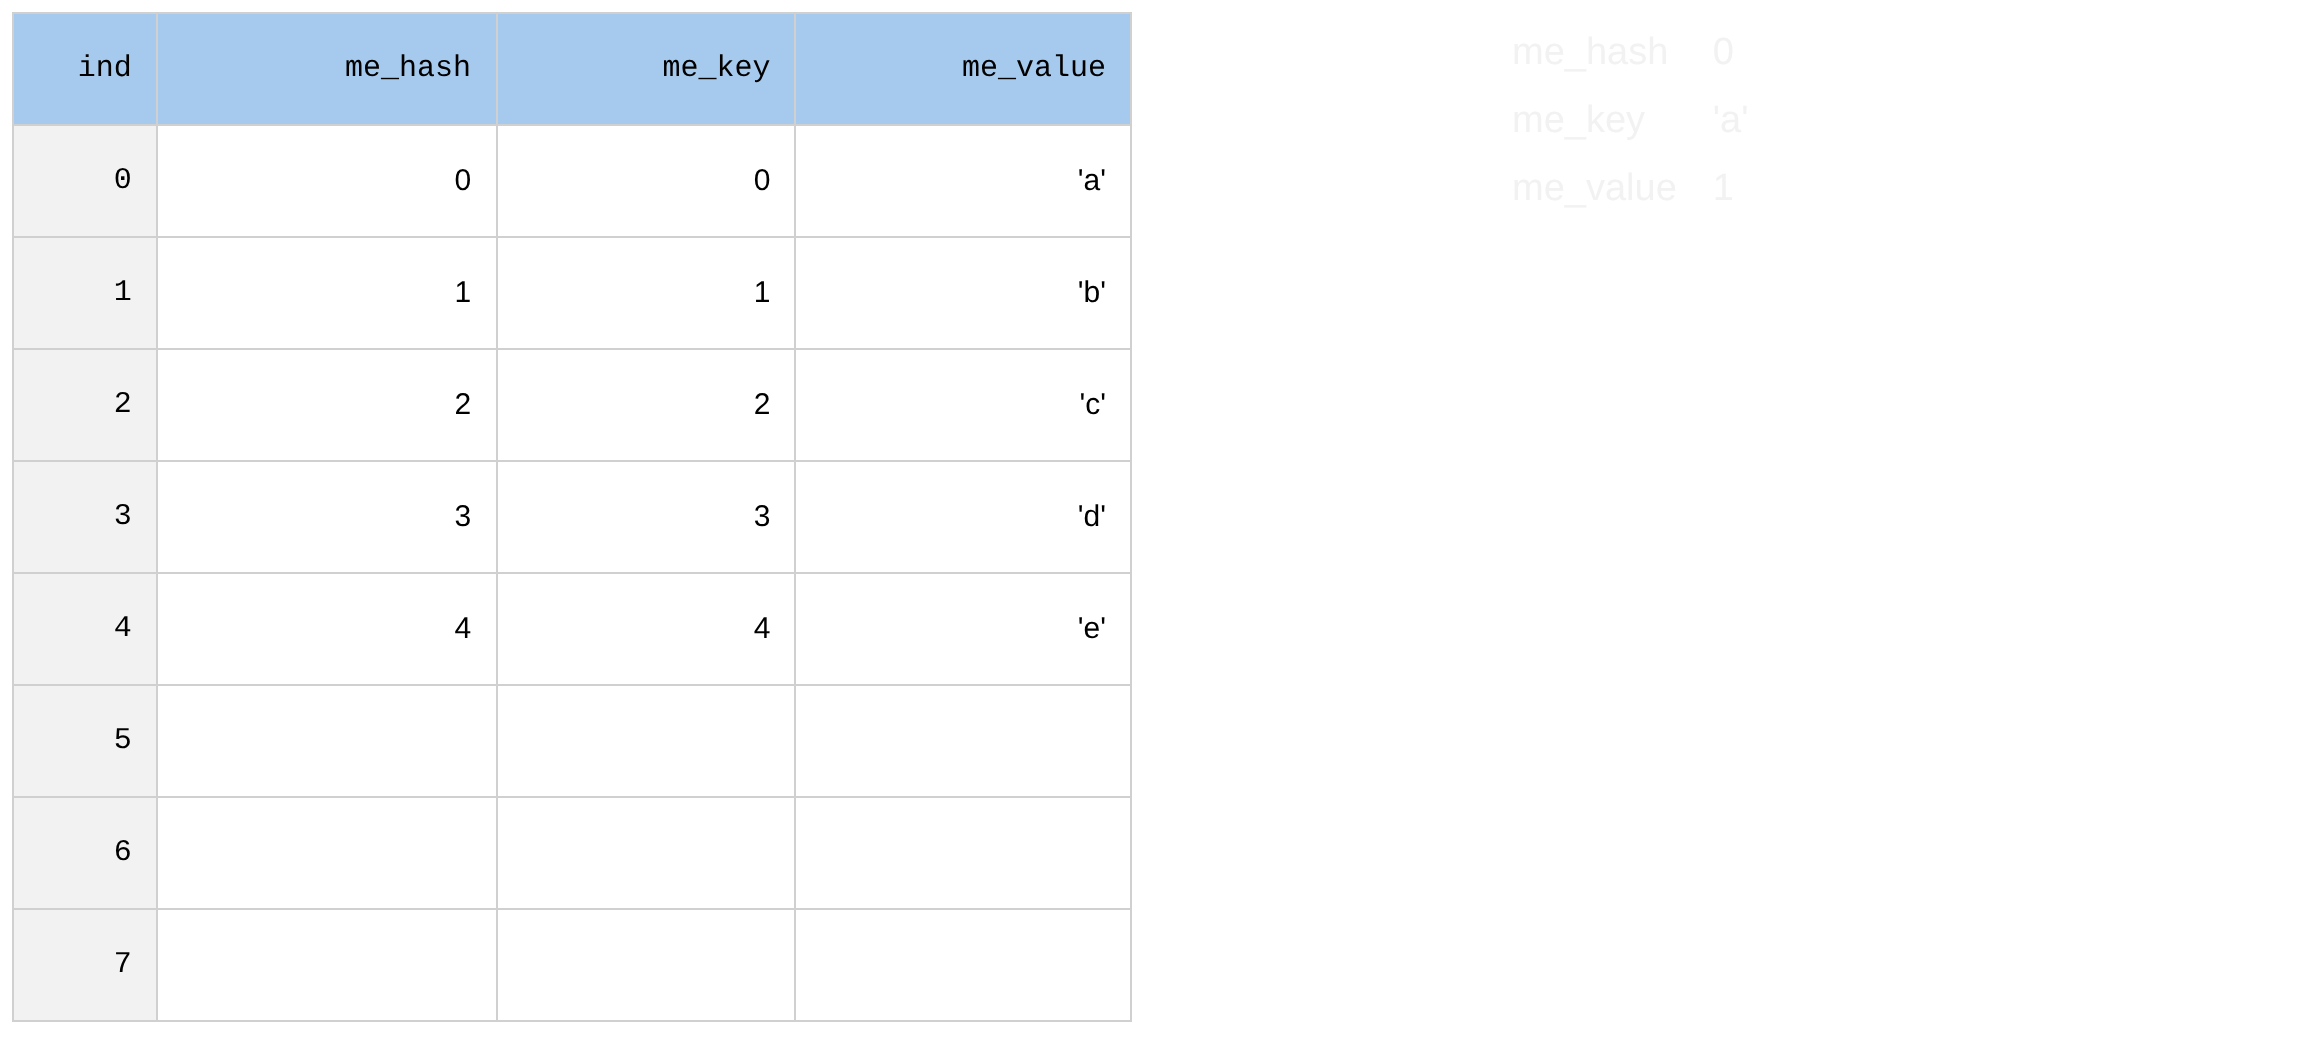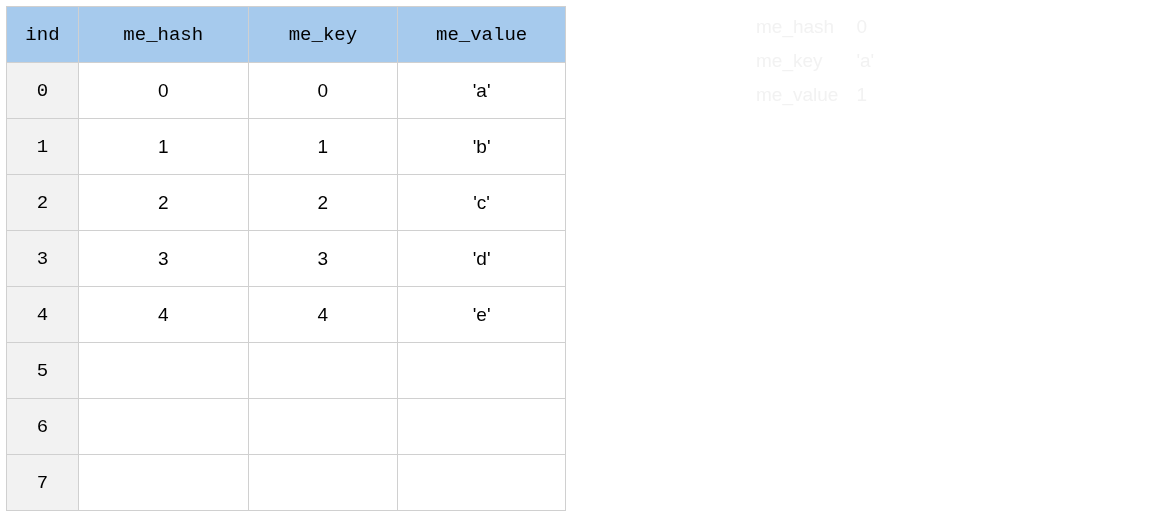--- a/index.html
+++ b/index.html
@@ -19,22 +19,22 @@
       padding: 6px;
     }
     .main-table {
       border-collapse: collapse;
       width: 560px;
     }
     .main-table th,
     .main-table td {
       border: 1px solid #d0d0d0;
       padding: 14px 12px;
-      text-align: center;
-      font-size: 19px;
+      text-align: right;
+      font-size: 15px;
       font-weight: 400;
       height: 56px;
     }
     .main-table th {
       background: #a6caed;
       font-family: "SFMono-Regular", Consolas, "Liberation Mono", Menlo, monospace;
       font-weight: 400;
     }
     .main-table td.idx {
       background: #f2f2f2;

